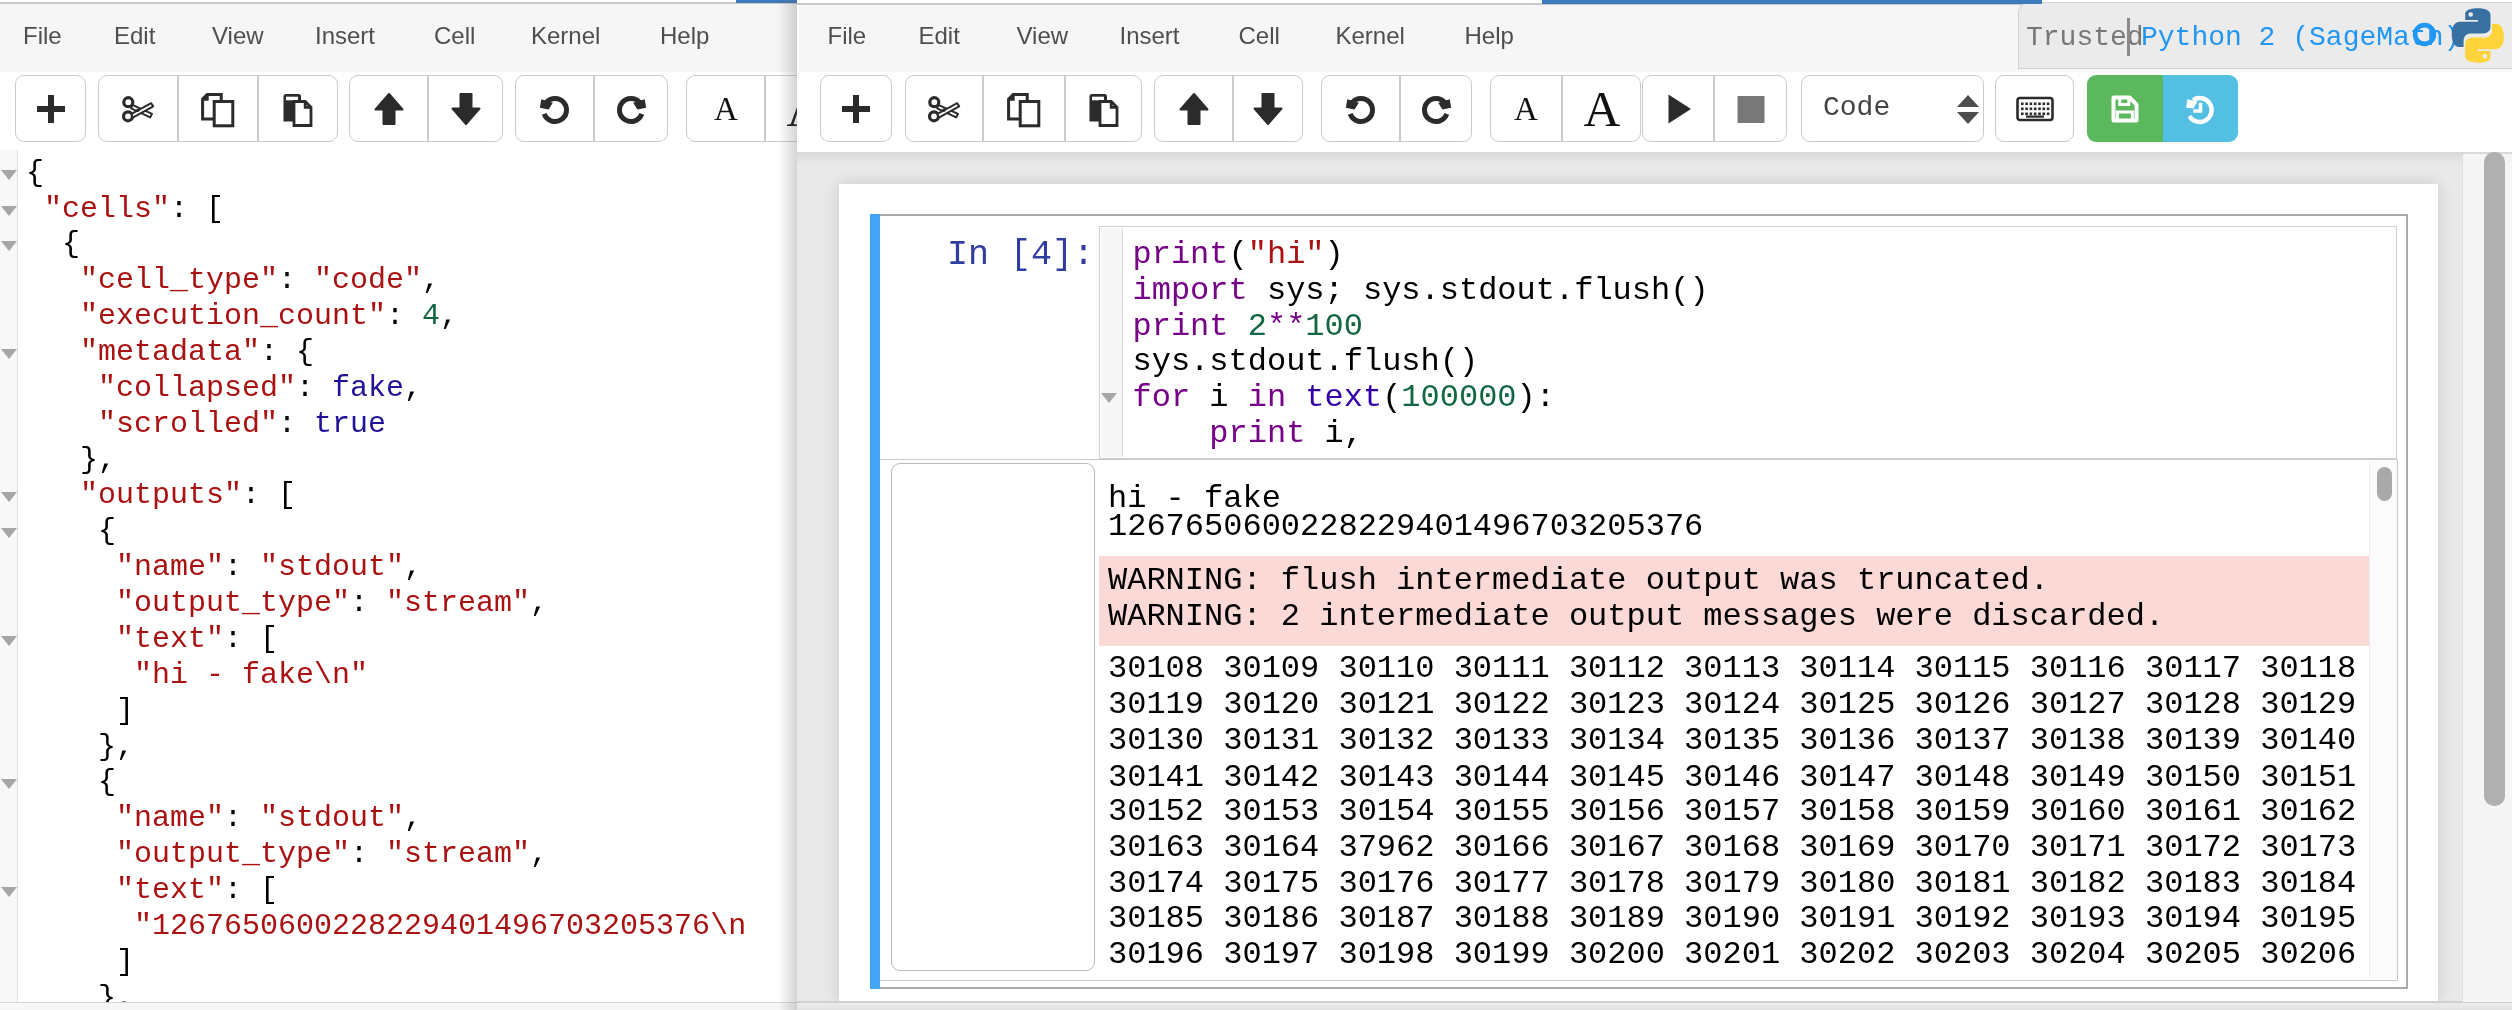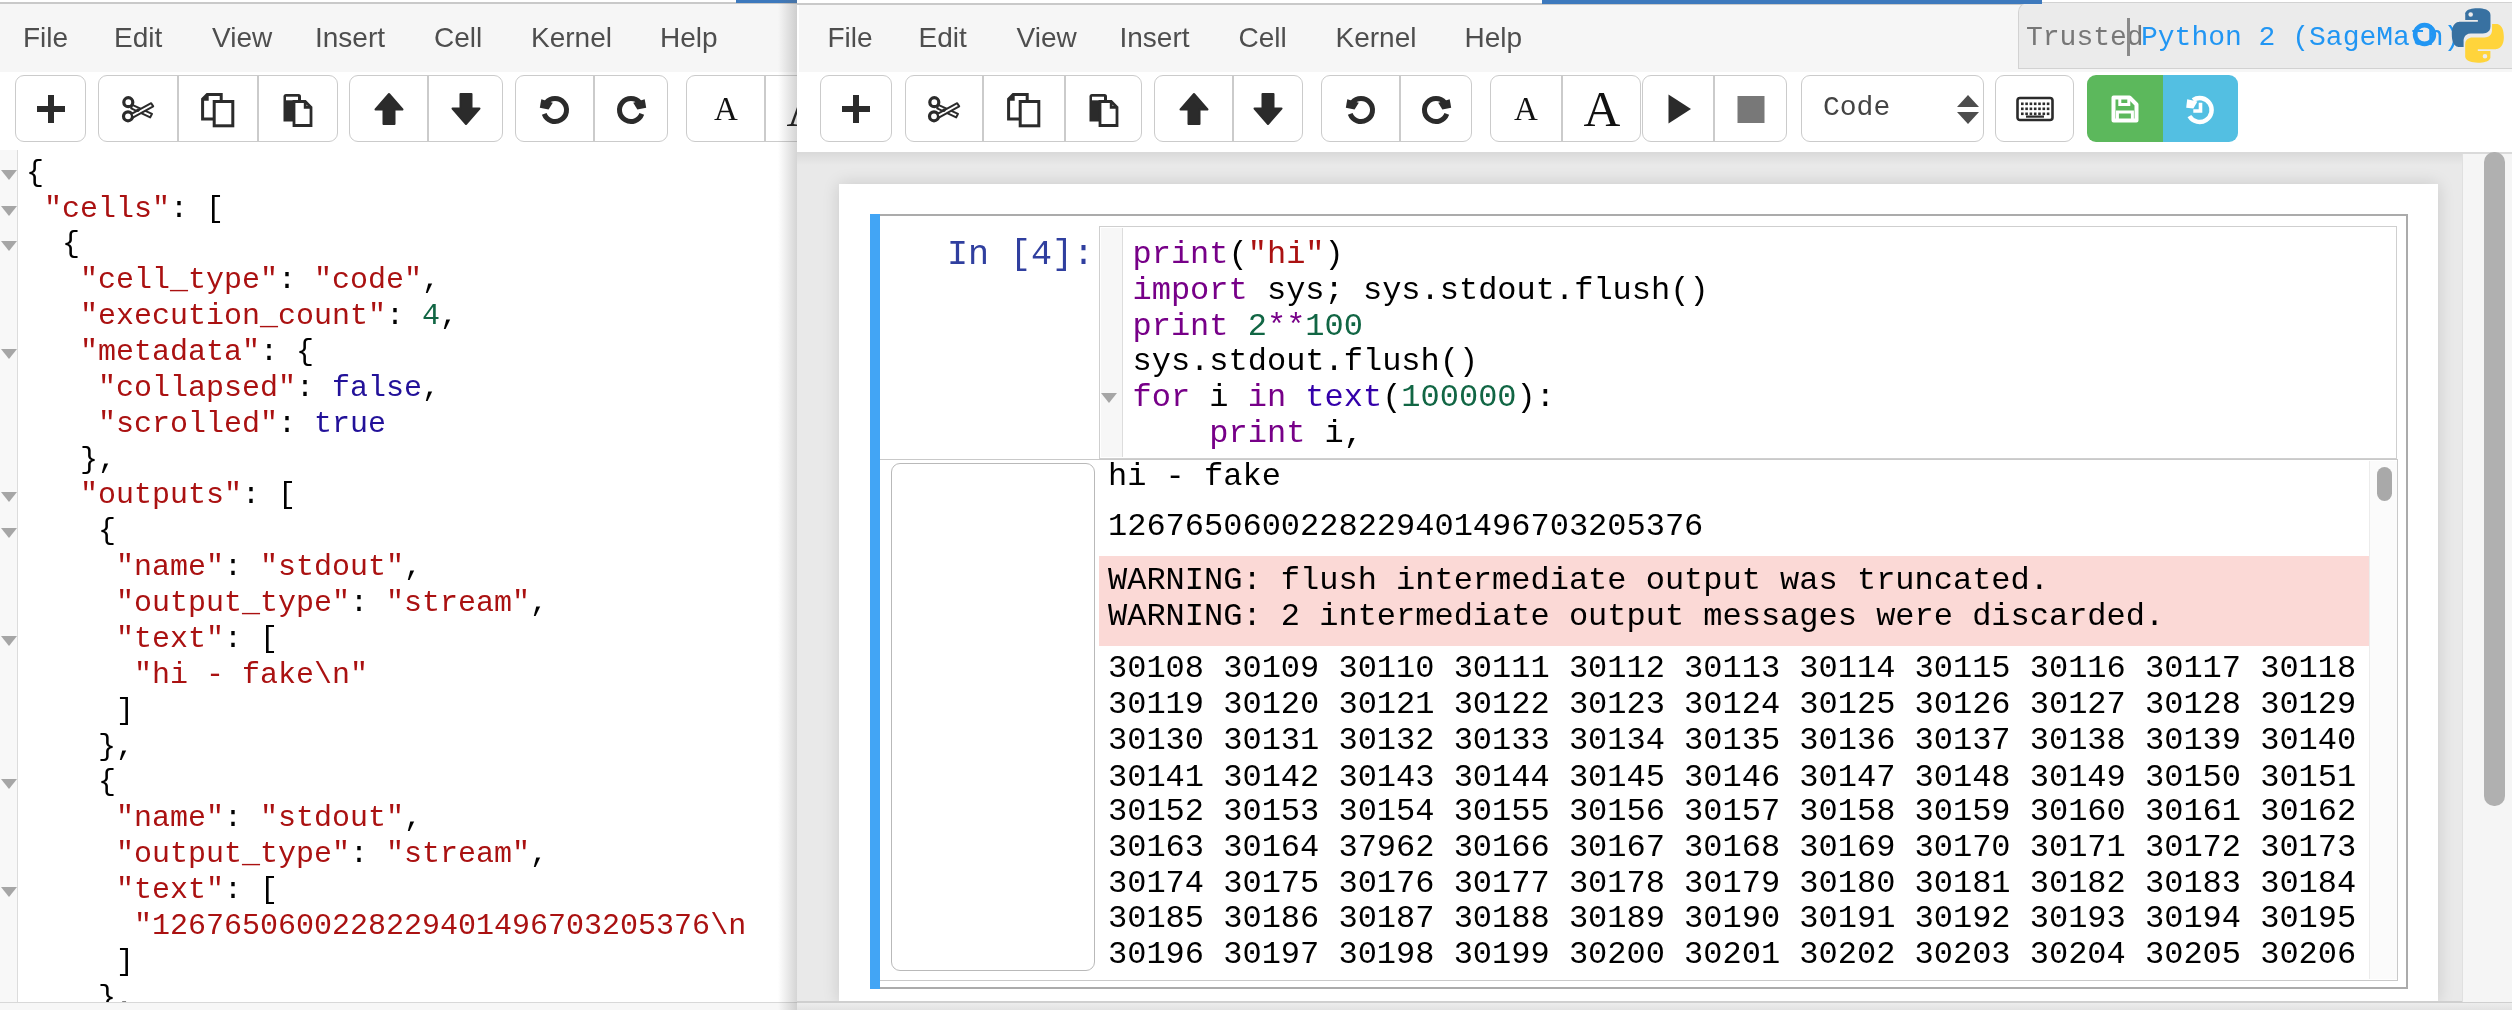--- a/index.html
+++ b/index.html
@@ -4,21 +4,21 @@
 *{margin:0;padding:0;box-sizing:border-box}
 html,body{width:2512px;height:1010px;overflow:hidden;background:#fff}
 .abs{position:absolute}
 .mono{font-family:"Liberation Mono",monospace}
 .sans{font-family:Liberation Mono, monospace}
 .jl{position:absolute;white-space:pre;font-family:"Liberation Mono",monospace;font-size:30px;line-height:36px;height:36px;color:#000}
 .cl{position:absolute;white-space:pre;font-family:"Liberation Mono",monospace;font-size:32px;line-height:36px;height:36px;color:#000}
 .ol{position:absolute;white-space:pre;font-family:"Liberation Mono",monospace;font-size:32px;line-height:36px;height:36px;color:#000}
 .s{color:#a11}.n{color:#164}.b{color:#219}
 .k{color:#708}.n2{color:#164}.s2{color:#a11}.bi{color:#30a}
-.menu{position:absolute;top:21.5px;font-family:"Liberation Sans",sans-serif;font-size:28px;color:#4e4e4e}
+.menu{position:absolute;top:21.5px;font-family:"Liberation Sans",sans-serif;font-size:24px;color:#4e4e4e}
 .btn{position:absolute;background:#fff;border:1.5px solid #cbcbcb;border-radius:9px}
 .tri{position:absolute;width:0;height:0;border-left:8px solid transparent;border-right:8px solid transparent;border-top:10px solid #a6a6a6}
 svg{position:absolute;display:block}
 
 </style></head><body>
 <div class="abs" style="left:0;top:0;width:799px;height:1010px;background:#fff;overflow:hidden">
 <div class="abs" style="left:0;top:2px;width:799px;height:1.5px;background:#c9c9c9"></div>
 <div class="abs" style="left:0;top:3.5px;width:799px;height:68px;background:#f6f6f6"></div>
 <div class="menu" style="left:23px">File</div>
 <div class="menu" style="left:114px">Edit</div>
@@ -90,21 +90,21 @@
 <div class="abs" style="left:0;top:150px;width:799px;height:852px;background:#fff">
 <div class="abs" style="left:0;top:0;width:17.5px;height:852px;background:#f8f8f8;border-right:1.5px solid #dcdcdc"></div>
 </div>
 <div class="abs" style="left:0;top:148px;width:748px;height:854px;overflow:hidden">
 <div class="jl" style="left:26.0px;top:6.6px">{</div>
 <div class="jl" style="left:26.0px;top:42.5px"> <span class="s">"cells"</span>: [</div>
 <div class="jl" style="left:26.0px;top:78.3px">  {</div>
 <div class="jl" style="left:26.0px;top:114.2px">   <span class="s">"cell_type"</span>: <span class="s">"code"</span>,</div>
 <div class="jl" style="left:26.0px;top:150.1px">   <span class="s">"execution_count"</span>: <span class="n">4</span>,</div>
 <div class="jl" style="left:26.0px;top:185.9px">   <span class="s">"metadata"</span>: {</div>
-<div class="jl" style="left:26.0px;top:221.8px">    <span class="s">"collapsed"</span>: <span class="b">false</span>,</div>
+<div class="jl" style="left:26.0px;top:221.8px">    <span class="s">"collapsed"</span>: <span class="b">fake</span>,</div>
 <div class="jl" style="left:26.0px;top:257.7px">    <span class="s">"scrolled"</span>: <span class="b">true</span></div>
 <div class="jl" style="left:26.0px;top:293.6px">   },</div>
 <div class="jl" style="left:26.0px;top:329.4px">   <span class="s">"outputs"</span>: [</div>
 <div class="jl" style="left:26.0px;top:365.3px">    {</div>
 <div class="jl" style="left:26.0px;top:401.2px">     <span class="s">"name"</span>: <span class="s">"stdout"</span>,</div>
 <div class="jl" style="left:26.0px;top:437.0px">     <span class="s">"output_type"</span>: <span class="s">"stream"</span>,</div>
 <div class="jl" style="left:26.0px;top:472.9px">     <span class="s">"text"</span>: [</div>
 <div class="jl" style="left:26.0px;top:508.8px">      <span class="s">"hi - fake\n"</span></div>
 <div class="jl" style="left:26.0px;top:544.6px">     ]</div>
 <div class="jl" style="left:26.0px;top:580.5px">    },</div>
@@ -284,21 +284,21 @@
 <div class="cl" style="left:1132.5px;top:237.1px"><span class="k">print</span>(<span class="s2">"hi"</span>)</div>
 <div class="cl" style="left:1132.5px;top:272.8px"><span class="k">import</span> sys; sys.stdout.flush()</div>
 <div class="cl" style="left:1132.5px;top:308.5px"><span class="k">print</span> <span class="n2">2</span><span class="k">**</span><span class="n2">100</span></div>
 <div class="cl" style="left:1132.5px;top:344.2px">sys.stdout.flush()</div>
 <div class="cl" style="left:1132.5px;top:379.9px"><span class="k">for</span> i <span class="k">in</span> <span class="bi">text</span>(<span class="n2">100000</span>):</div>
 <div class="cl" style="left:1132.5px;top:415.6px">    <span class="k">print</span> i,</div>
 <div class="abs" style="left:879.5px;top:459px;width:1518.5px;height:521.5px;background:#fff;border-top:1.5px solid #c9c9c9;border-bottom:1.5px solid #c9c9c9;border-right:1.5px solid #c9c9c9"></div>
 <div class="abs" style="left:2369px;top:460.5px;width:28px;height:518.5px;background:#fbfbfb;border-left:1px solid #ececec"></div>
 <div class="abs" style="left:2376.5px;top:467px;width:15.5px;height:34px;background:#a9a9a9;border-radius:8px"></div>
 <div class="abs" style="left:891px;top:463px;width:204px;height:508px;border:1.5px solid #b9b9b9;border-radius:9px"></div>
-<div class="ol" style="left:1108.0px;top:459px">hi - fake</div>
+<div class="ol" style="left:1108.0px;top:481px">hi - fake</div>
 <div class="ol" style="left:1108.0px;top:508.7px">1267650600228229401496703205376</div>
 <div class="abs" style="left:1099px;top:556px;width:1270px;height:90px;background:#fbd9d6"></div>
 <div class="ol" style="left:1108.0px;top:563.2px">WARNING: flush intermediate output was truncated.</div>
 <div class="ol" style="left:1108.0px;top:598.9px">WARNING: 2 intermediate output messages were discarded.</div>
 <div class="ol" style="left:1108.0px;top:651.4px">30108 30109 30110 30111 30112 30113 30114 30115 30116 30117 30118</div>
 <div class="ol" style="left:1108.0px;top:687.1px">30119 30120 30121 30122 30123 30124 30125 30126 30127 30128 30129</div>
 <div class="ol" style="left:1108.0px;top:722.8px">30130 30131 30132 30133 30134 30135 30136 30137 30138 30139 30140</div>
 <div class="ol" style="left:1108.0px;top:760px">30141 30142 30143 30144 30145 30146 30147 30148 30149 30150 30151</div>
 <div class="ol" style="left:1108.0px;top:794.2px">30152 30153 30154 30155 30156 30157 30158 30159 30160 30161 30162</div>
 <div class="ol" style="left:1108.0px;top:829.9px">30163 30164 37962 30166 30167 30168 30169 30170 30171 30172 30173</div>

